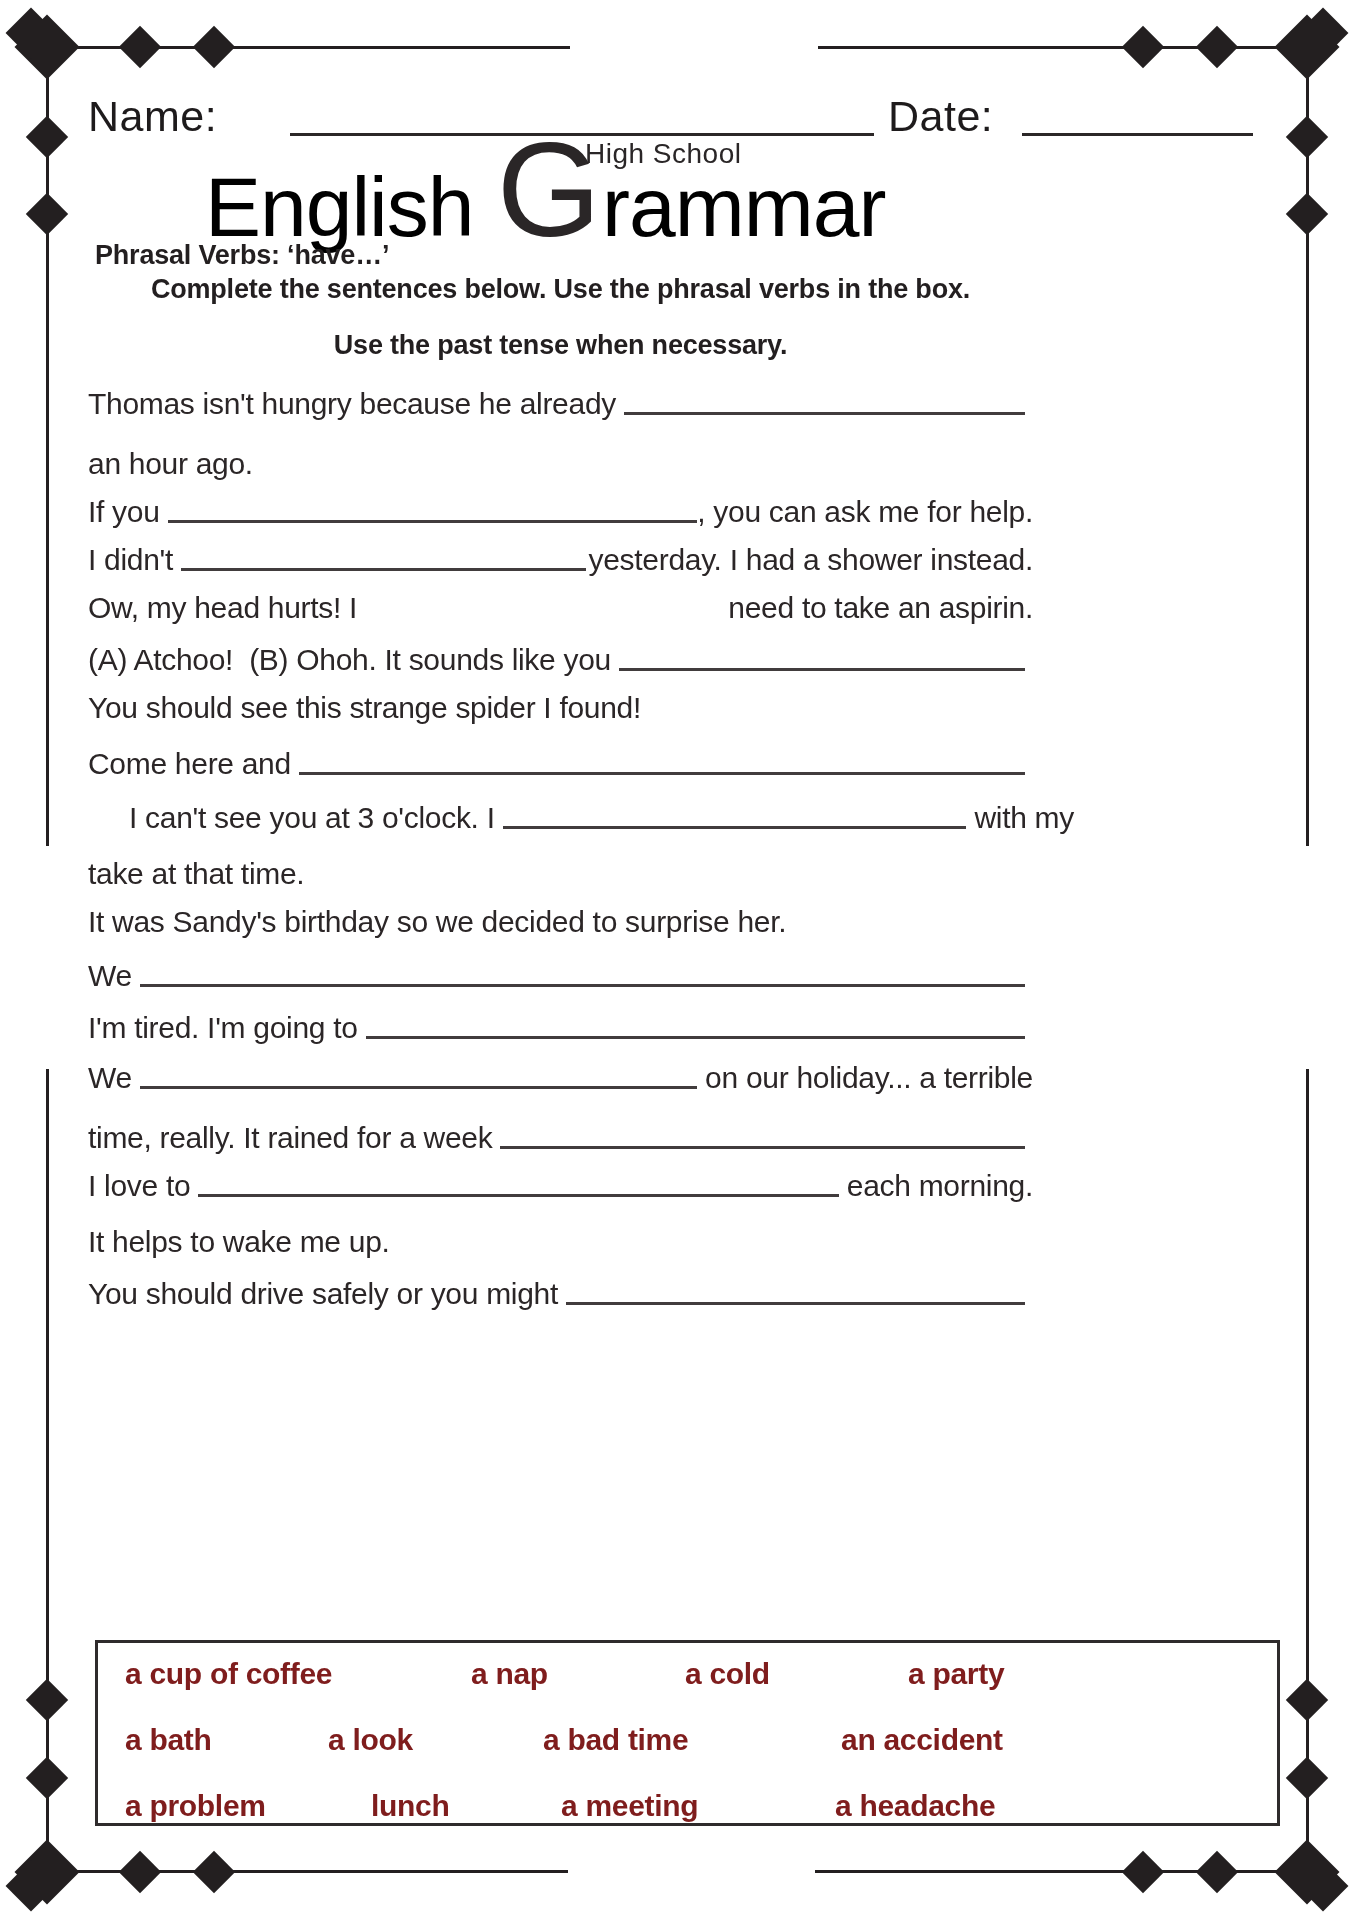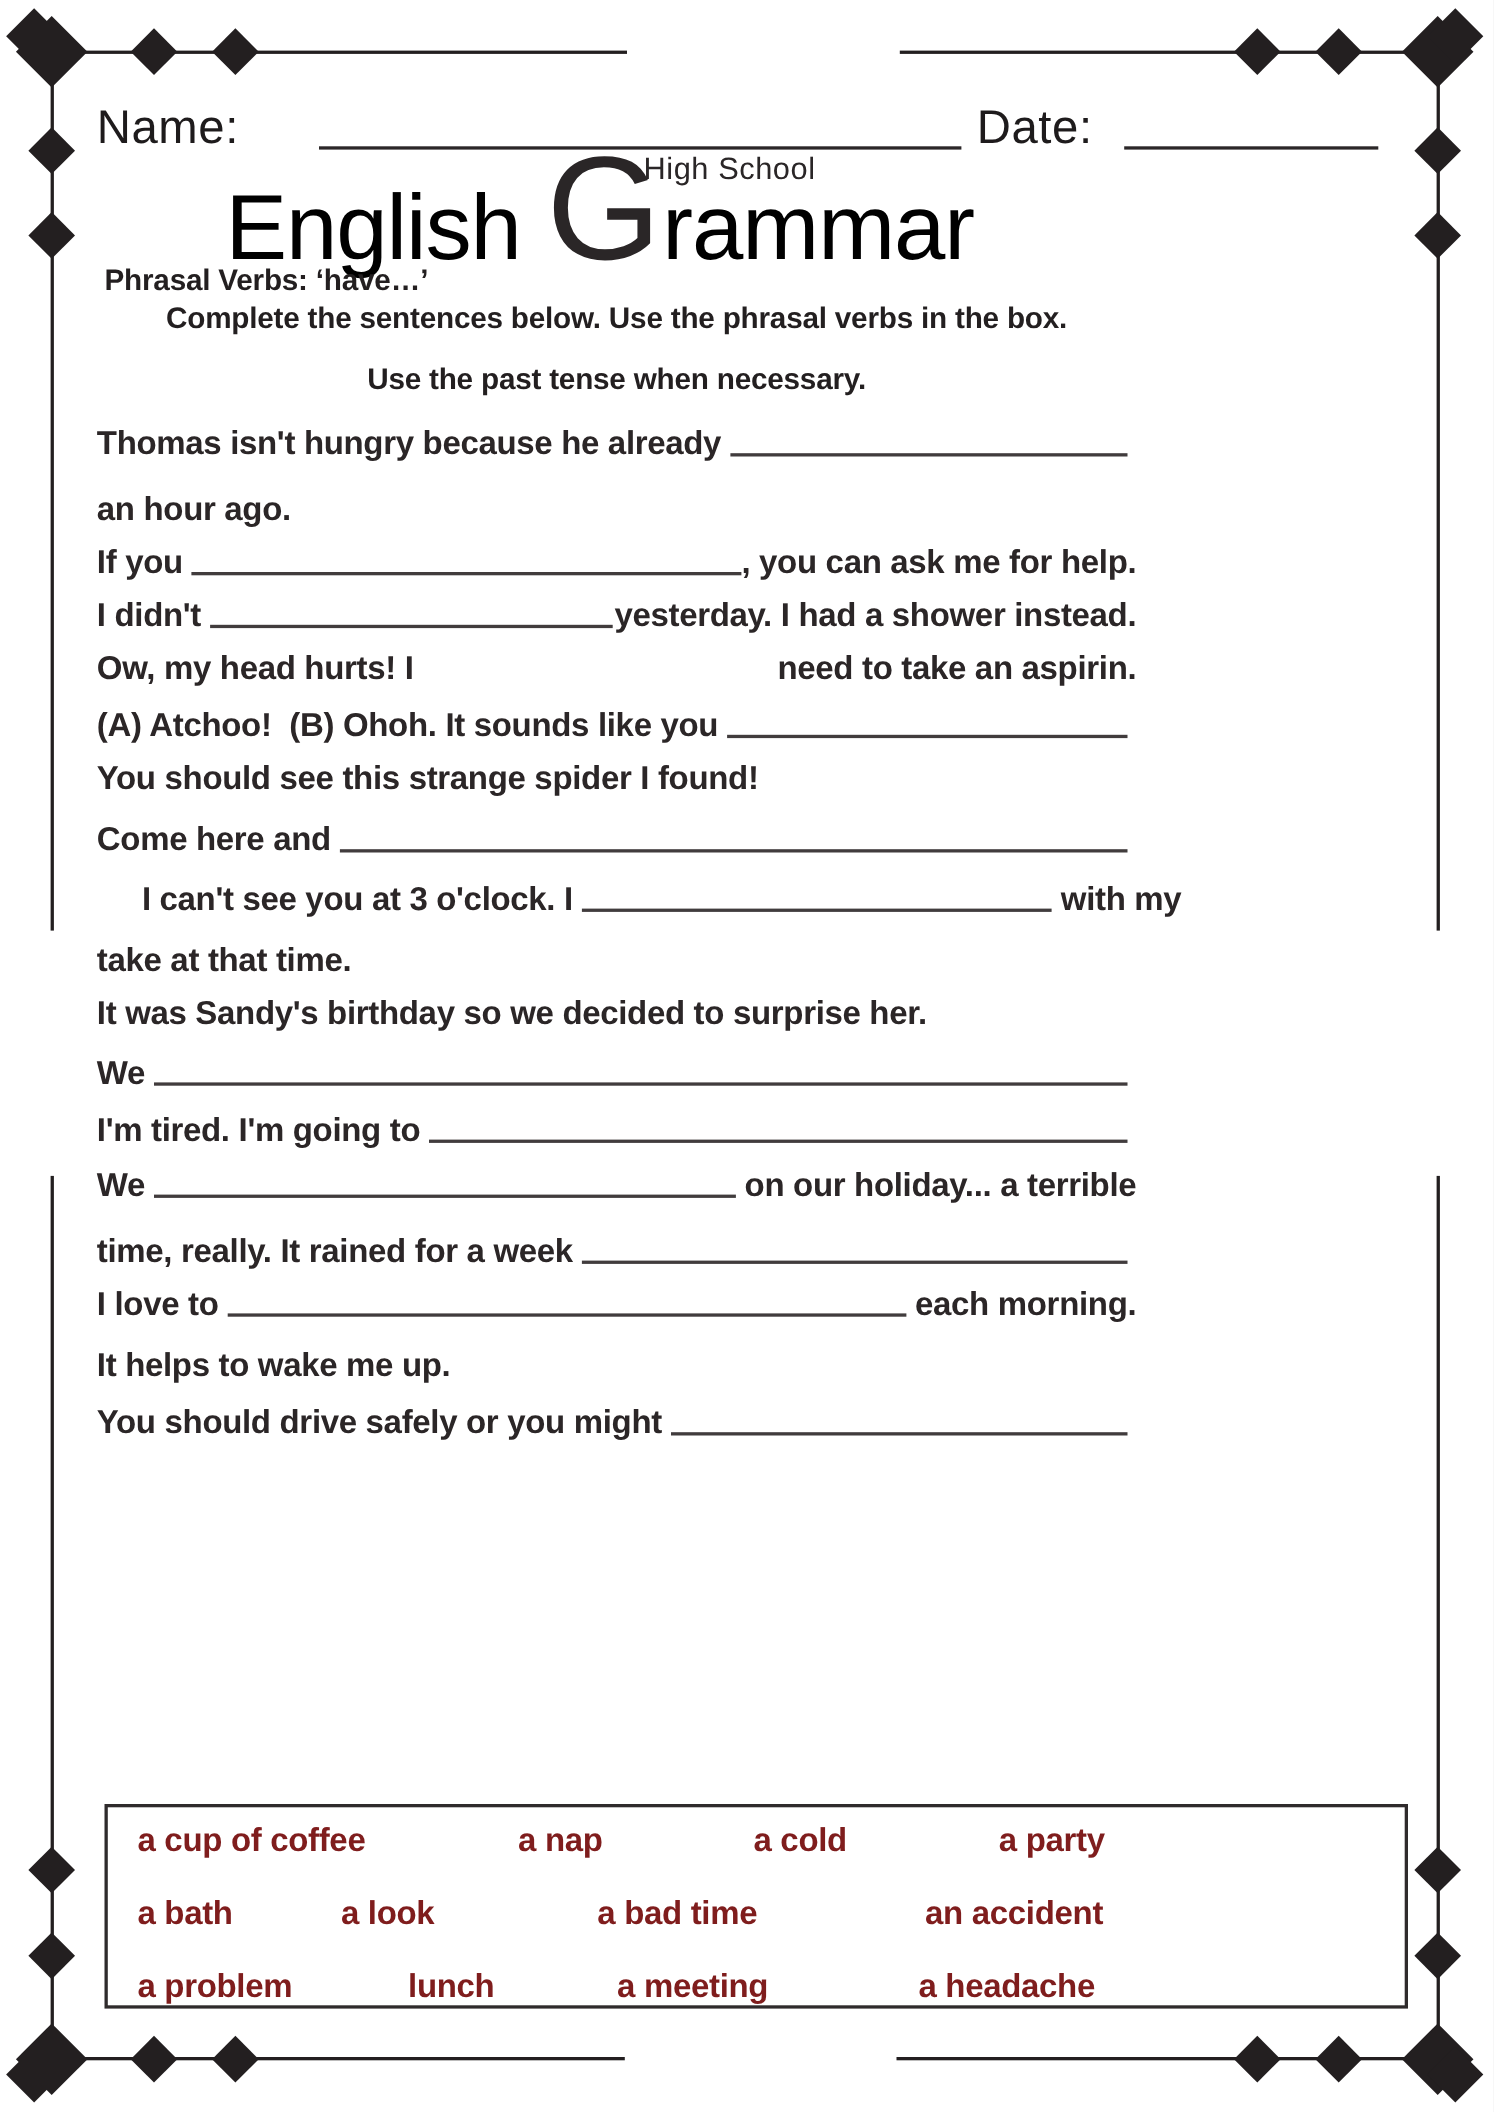--- a/index.html
+++ b/index.html
@@ -18,21 +18,21 @@
   .title-row{position:absolute;left:205px;top:123px;display:flex;align-items:baseline;white-space:pre;}
   .title-main{font-size:84px;font-weight:400;letter-spacing:-1px;color:#000000;line-height:1;}
   .title-g{font-size:134px;font-weight:400;color:#2a2627;line-height:1;margin:0 1px;}
   .title-sup{position:absolute;left:585px;top:138px;font-size:28px;font-weight:400;letter-spacing:0.5px;color:#2a2627;text-align:center;}
   .subtitle{position:absolute;left:95px;top:240px;font-size:27px;font-weight:700;letter-spacing:-0.2px;}
   .instr{position:absolute;left:88px;width:945px;text-align:center;font-size:27px;font-weight:700;letter-spacing:-0.2px;}
   
   .line{
     position:absolute;left:88px;width:945px;height:44px;
     display:flex;align-items:flex-end;
-    font-size:30px;font-weight:700;letter-spacing:-0.3px;color:#2b2627;
+    font-size:30px;font-weight:400;letter-spacing:-0.3px;color:#2b2627;
   }
   .t{white-space:pre;line-height:1.25;}
   .blank{flex:1 1 auto;min-width:40px;height:10px;border-bottom:3px solid #413c3d;margin:0 8px 7px 8px;}
   .spacer{flex:1 1 auto;min-width:40px;height:10px;margin:0 8px 7px 8px;}
   
   .wbox{position:absolute;left:95px;top:1640px;width:1185px;height:186px;border:3px solid #2f2b2c;box-sizing:border-box;}
   .witem{position:absolute;font-size:30px;font-weight:700;letter-spacing:-0.3px;color:#7f1d1d;white-space:pre;}
 </style>
 </head>
 <body>
@@ -163,21 +163,21 @@
     <span class="t">You should drive safely or you might</span>
     <span class="blank"></span>
   </div>
 
   <div class="wbox">
     <span class="witem" style="left:27px;top:14px;">a cup of coffee</span>
     <span class="witem" style="left:373px;top:14px;">a nap</span>
     <span class="witem" style="left:587px;top:14px;">a cold</span>
     <span class="witem" style="left:810px;top:14px;">a party</span>
     <span class="witem" style="left:27px;top:80px;">a bath</span>
-    <span class="witem" style="left:212px;top:80px;">a look</span>
+    <span class="witem" style="left:230px;top:80px;">a look</span>
     <span class="witem" style="left:445px;top:80px;">a bad time</span>
     <span class="witem" style="left:743px;top:80px;">an accident</span>
     <span class="witem" style="left:27px;top:146px;">a problem</span>
     <span class="witem" style="left:273px;top:146px;">lunch</span>
     <span class="witem" style="left:463px;top:146px;">a meeting</span>
     <span class="witem" style="left:737px;top:146px;">a headache</span>
   </div>
 
 </div>
 

